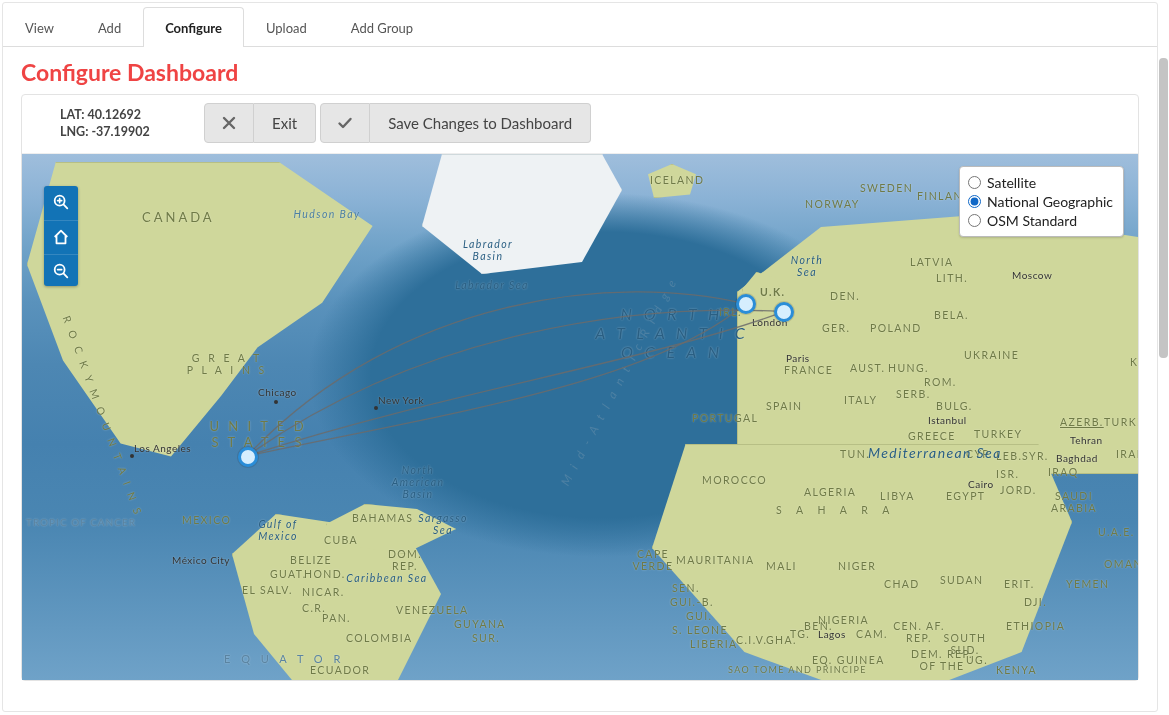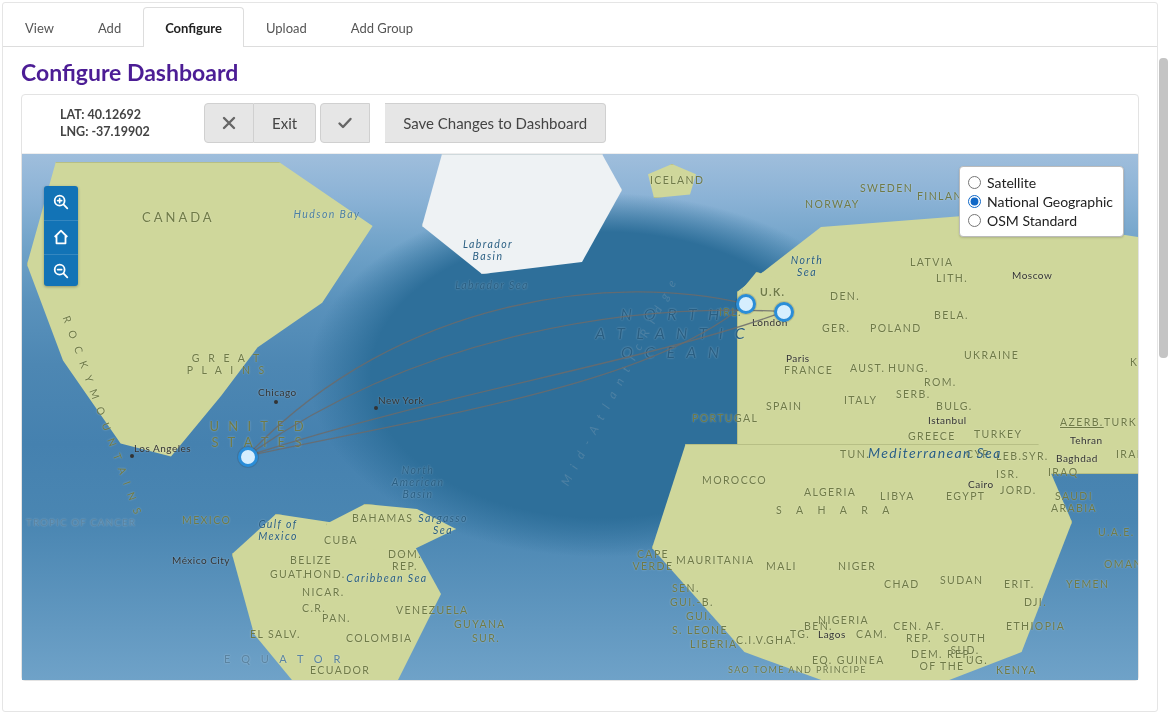--- a/index.html
+++ b/index.html
@@ -46,21 +46,21 @@
   .tab.active {
     color: #222;
     font-weight: 700;
     border-color: #ddd;
     background: #fff;
   }
   
   .heading {
     font-size: 23px;
     font-weight: 700;
-    color: #4c1d95;
+    color: #ef4444;
     padding: 11px 18px 8px 18px;
   }
   
   .panel {
     margin: 0 18px;
     border: 1px solid #e3e3e3;
     border-radius: 4px;
     padding: 0;
     background: #fff;
   }
@@ -89,21 +89,21 @@
     font-size: 15px;
     height: 40px;
     padding: 0 18px;
     cursor: pointer;
   }
   .btn + .btn { border-left: none; }
   .btn .icon { margin-right: 0; }
   .btn.icon-only { padding: 0 16px; width: 50px; }
   .btn:first-child { border-radius: 4px 0 0 4px; }
   .btn:last-child { border-radius: 0 4px 4px 0; }
-  .btn-group + .btn-group { margin-left: 4px; gap: 15px; }
+  .btn-group + .btn-group { margin-left: 4px; }
   .btn-text { font-size: 15px; color: #444; }
   
   .map-wrap {
     position: relative;
     margin: 0 0 0 0;
     width: 100%;
     height: 527px;
     overflow: hidden;
     border-top: 1px solid #eee;
   }
@@ -325,21 +325,21 @@
       <div class="map-label land-lbl" style="left:50px; top:160px; transform:rotate(70deg); transform-origin:left top; letter-spacing:3px;">R O C K Y   M O U N T A I N S</div>
       <div class="map-label mid land-lbl" style="left:176px; top:264px; width:120px; white-space:pre-line;">U N I T E D
 S T A T E S</div>
       <div class="map-label" style="left:356px; top:310px; width:80px;">North American Basin</div>
       <div class="map-label land-lbl" style="left:160px; top:360px;">MEXICO</div>
       <div class="map-label city" style="left:150px; top:400px;">México City</div>
       <div class="map-label" style="left:226px; top:364px; width:60px;">Gulf of Mexico</div>
       <div class="map-label land-lbl" style="left:268px; top:400px;">BELIZE</div>
       <div class="map-label land-lbl" style="left:248px; top:414px;">GUAT.</div>
       <div class="map-label land-lbl" style="left:282px; top:414px;">HOND.</div>
-      <div class="map-label land-lbl" style="left:228px; top:430px;margin-top:44px;">EL SALV.</div>
+      <div class="map-label land-lbl" style="left:220px; top:430px;">EL SALV.</div>
       <div class="map-label land-lbl" style="left:280px; top:432px;">NICAR.</div>
       <div class="map-label land-lbl" style="left:280px; top:448px;">C.R.</div>
       <div class="map-label land-lbl" style="left:300px; top:458px;">PAN.</div>
       <div class="map-label land-lbl" style="left:302px; top:380px;">CUBA</div>
       <div class="map-label land-lbl" style="left:330px; top:358px;">BAHAMAS</div>
       <div class="map-label" style="left:386px; top:358px; width:70px;">Sargasso Sea</div>
       <div class="map-label land-lbl" style="left:358px; top:394px; width:50px;">DOM. REP.</div>
       <div class="map-label" style="left:320px; top:418px; width:90px;">Caribbean Sea</div>
       <div class="map-label land-lbl" style="left:374px; top:450px;">VENEZUELA</div>
       <div class="map-label land-lbl" style="left:324px; top:478px;">COLOMBIA</div>

